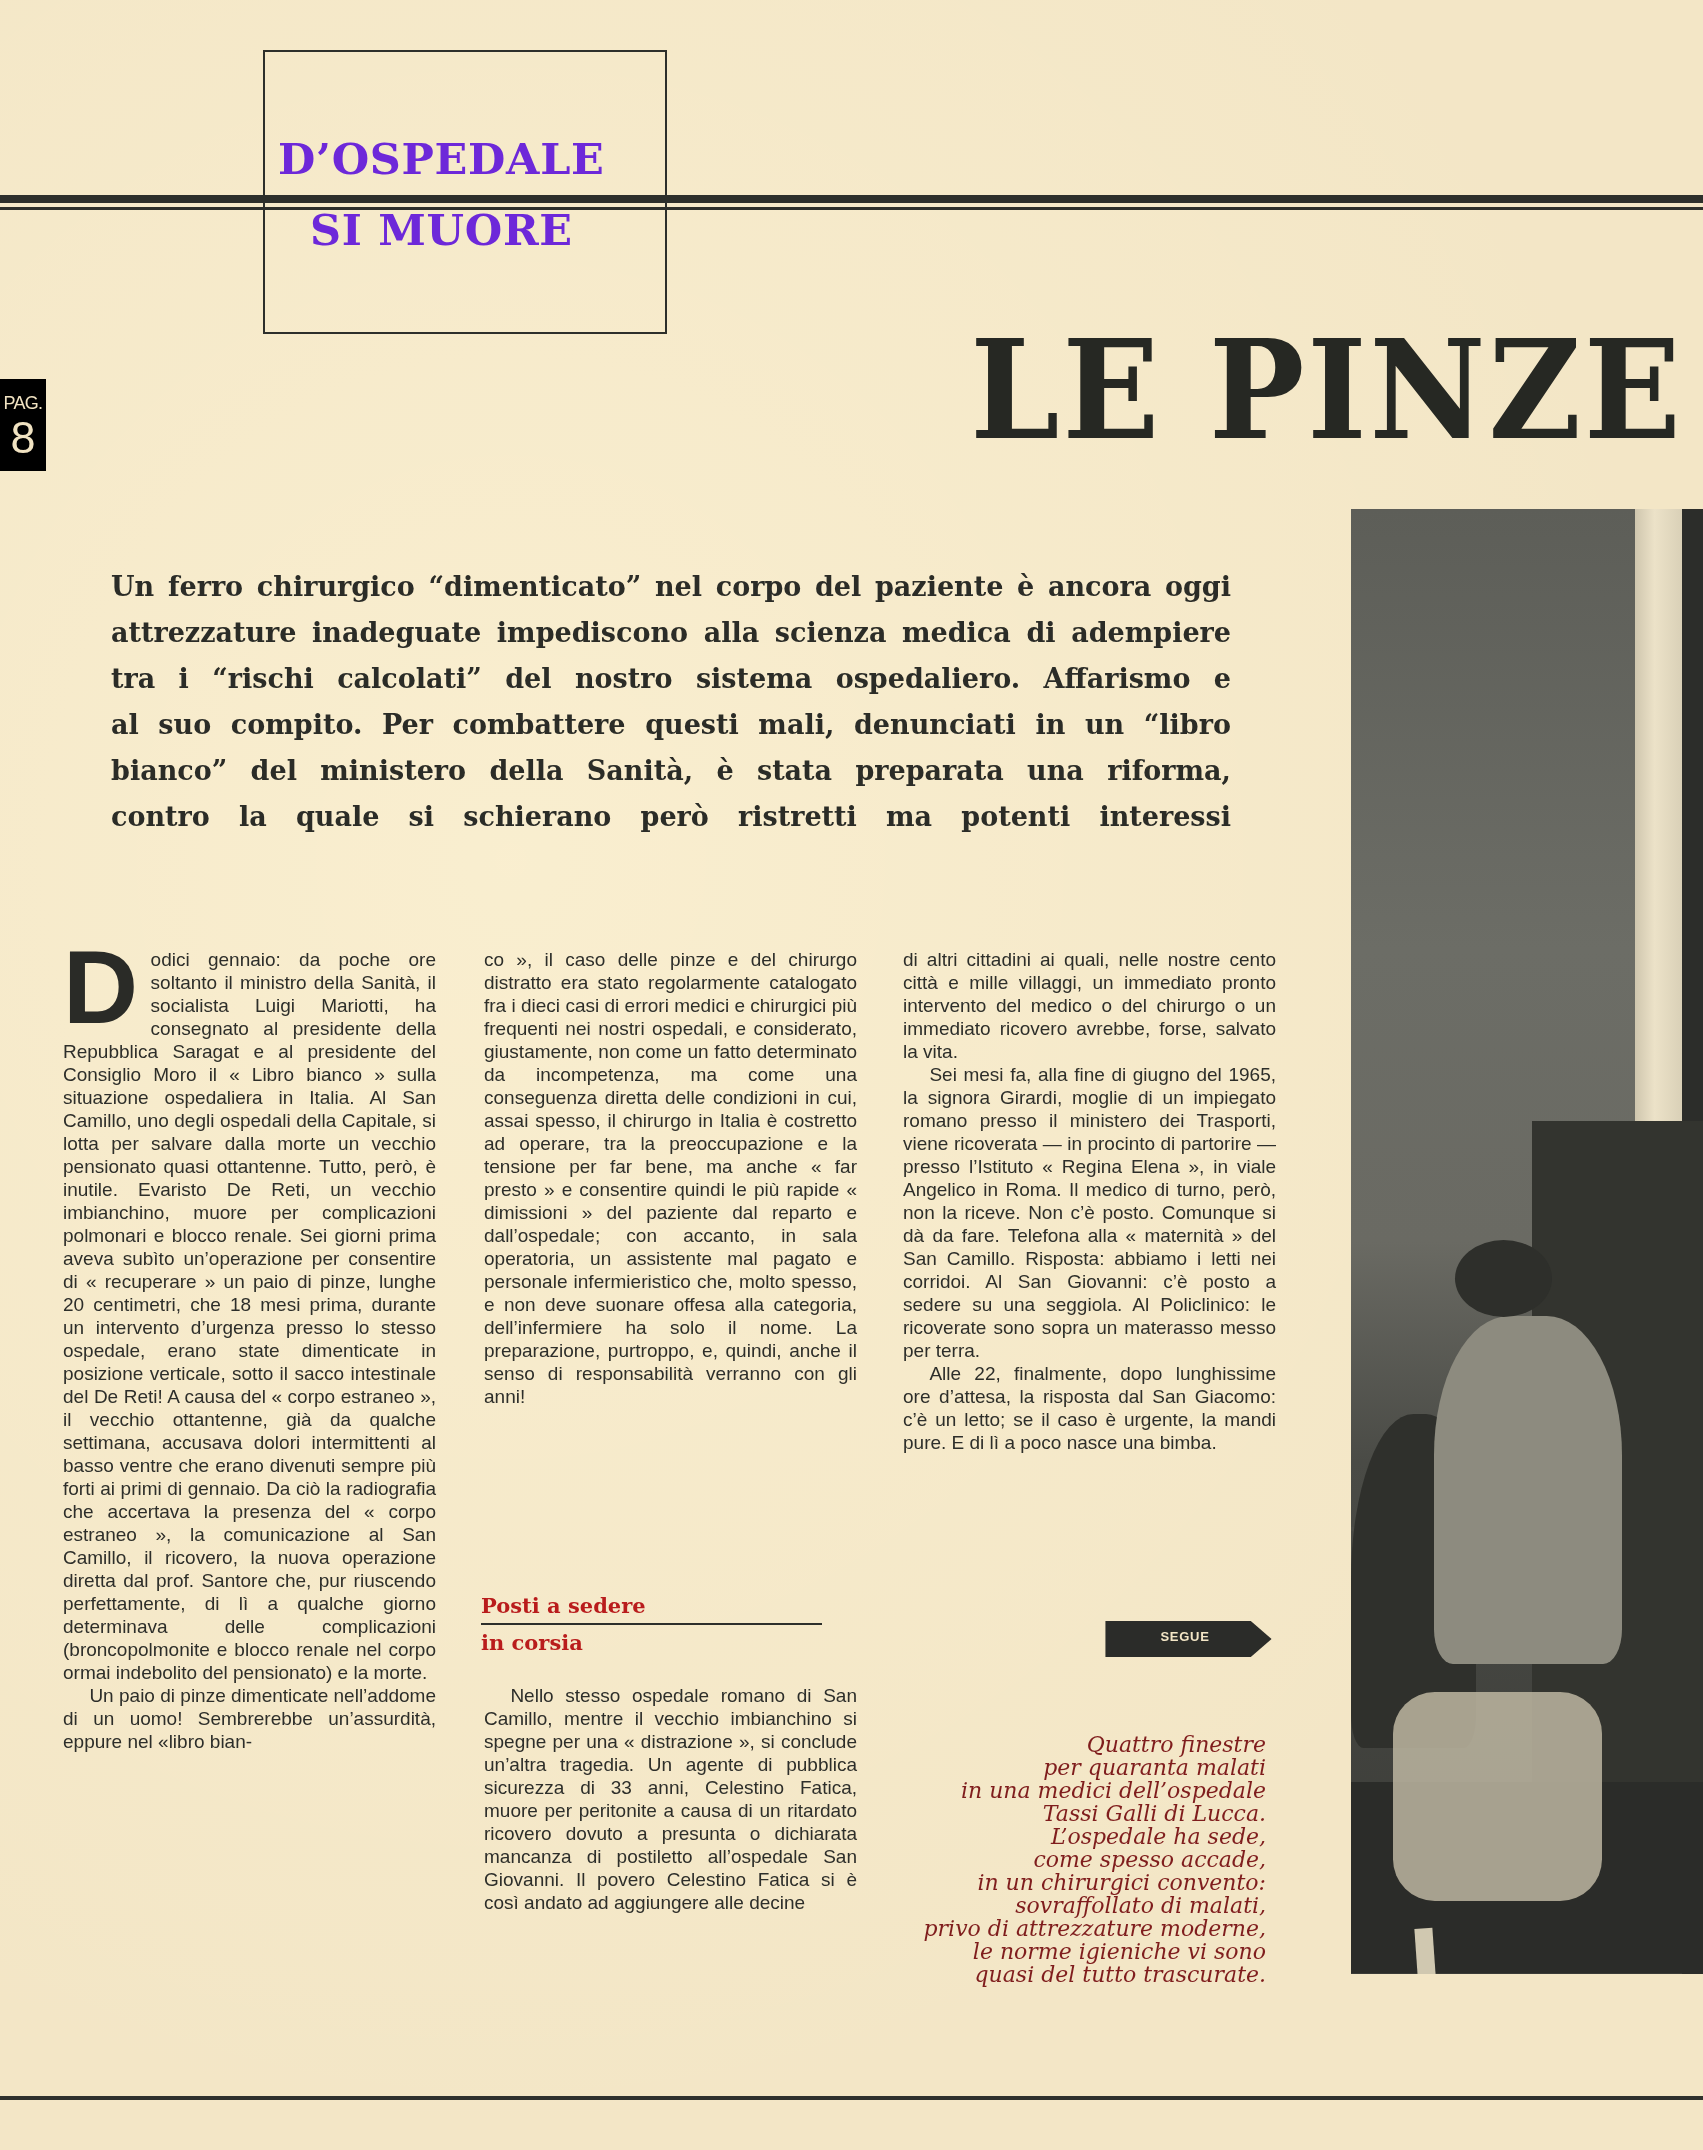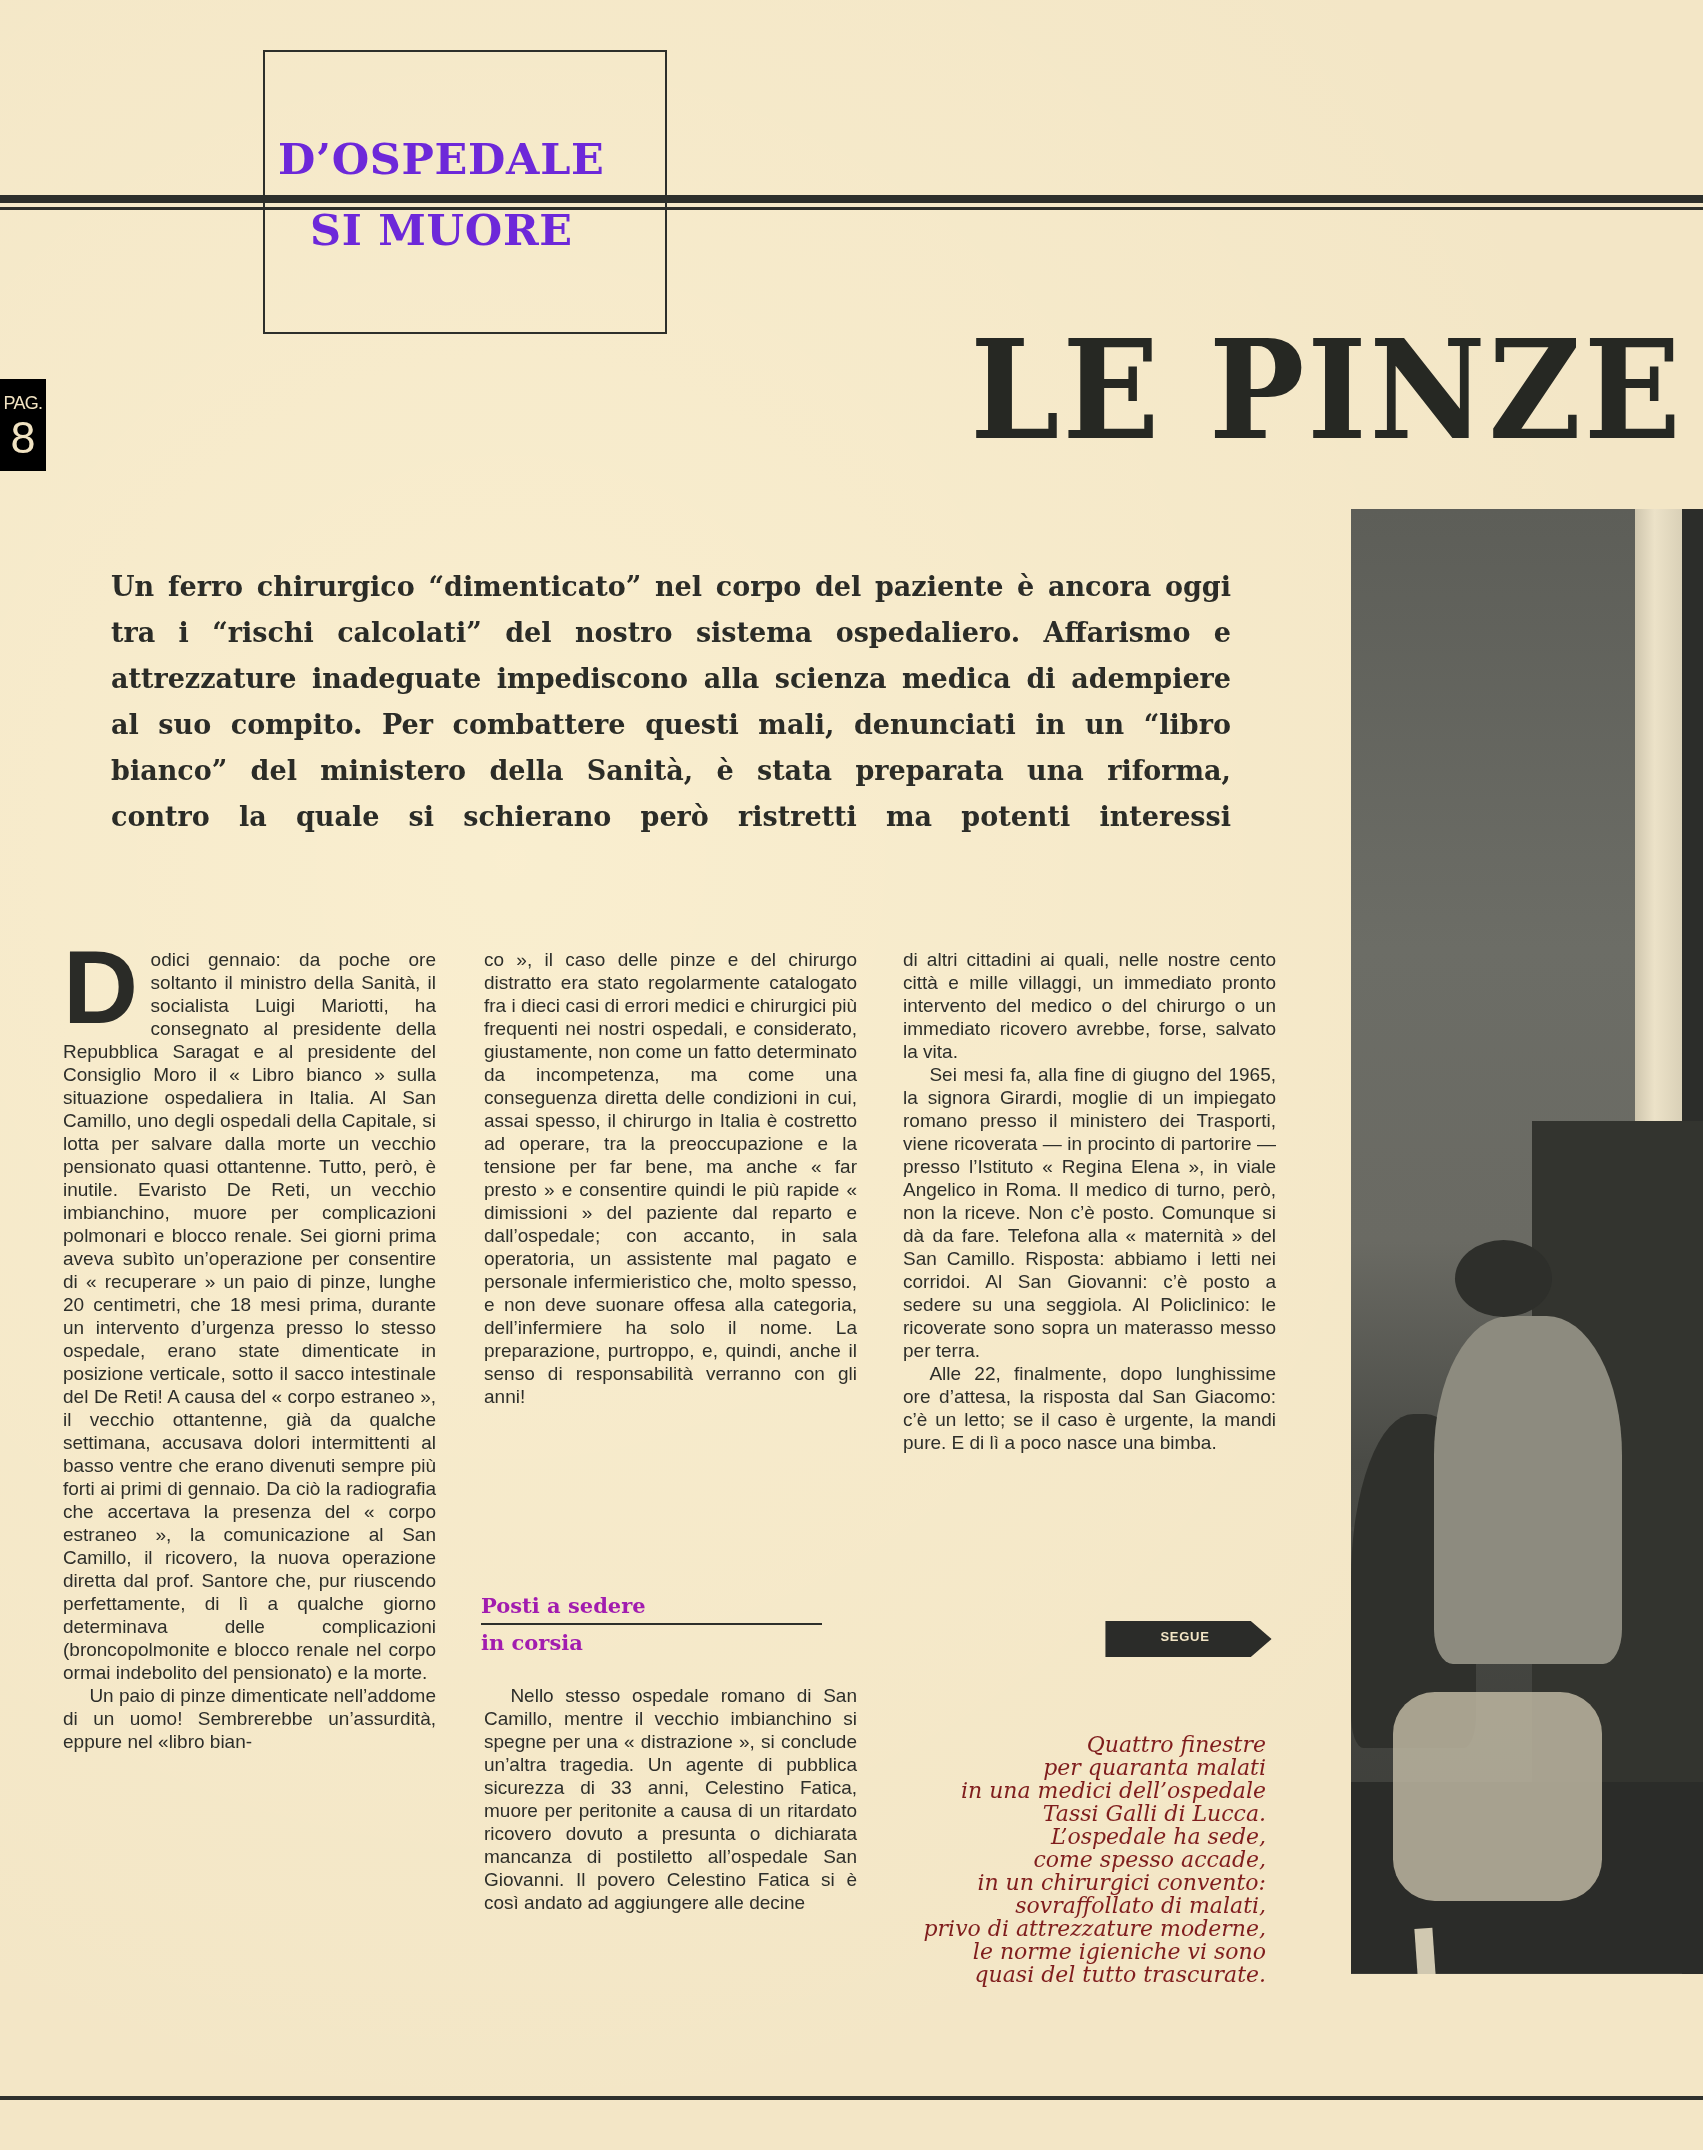--- a/index.html
+++ b/index.html
@@ -63,21 +63,21 @@
   .col1 { left: 63px; top: 948px; }
   .col2 { left: 484px; top: 948px; }
   .col3 { left: 903px; top: 948px; }
   .dropcap {
     float: left; font-size: 104px; line-height: 77px; margin: 1.4px 12.5px 0 0;
     font-weight: bold; color: #2a2b27; font-family: "Liberation Sans", sans-serif;
     height: 77px;
   }
 
   .subhead {
-    font-family: "DejaVu Serif", serif; font-weight: bold; font-size: 21px; color: #a21caf;
+    font-family: "DejaVu Serif", serif; font-weight: bold; font-size: 21px; color: #b91c1c;
   }
   .subhead-1 { left: 481px; top: 1593px; }
   .subhead-rule { left: 481px; top: 1623px; width: 341px; height: 2.1px; background: #2d2f2b; }
   .subhead-2 { left: 481px; top: 1630px; text-align: center; }
 
   .col2b { left: 484px; top: 1684px; }
 
   
   .segue {
     left: 1105px; top: 1621px; width: 167px; height: 36px;
@@ -129,22 +129,22 @@
 
 <div class="abs page-tab">
   <div class="pag">PAG.</div>
   <div class="num">8</div>
 </div>
 
 <div class="abs headline">LE PINZE</div>
 
 <div class="abs standfirst">
   <span>Un ferro chirurgico “dimenticato” nel corpo del paziente è ancora oggi</span>
+  <span>attrezzature inadeguate impediscono alla scienza medica di adempiere</span>
   <span>tra i “rischi calcolati” del nostro sistema ospedaliero. Affarismo e</span>
-  <span>attrezzature inadeguate impediscono alla scienza medica di adempiere</span>
   <span>al suo compito. Per combattere questi mali, denunciati in un “libro</span>
   <span>bianco” del ministero della Sanità, è stata preparata una riforma,</span>
   <span>contro la quale si schierano però ristretti ma potenti interessi</span>
 </div>
 
 <div class="abs col col1">
   <span class="dropcap">D</span>
   <p>odici gennaio: da poche ore soltanto il ministro della Sanità, il socialista Luigi Mariotti, ha consegnato al presidente della Repubblica Saragat e al presidente del Consiglio Moro il « Libro bianco » sulla situazione ospedaliera in Italia. Al San Camillo, uno degli ospedali della Capitale, si lotta per salvare dalla morte un vecchio pensionato quasi ottantenne. Tutto, però, è inutile. Evaristo De Reti, un vecchio imbianchino, muore per complicazioni polmonari e blocco renale. Sei giorni prima aveva subìto un’operazione per consentire di « recuperare » un paio di pinze, lunghe 20 centimetri, che 18 mesi prima, durante un intervento d’urgenza presso lo stesso ospedale, erano state dimenticate in posizione verticale, sotto il sacco intestinale del De Reti! A causa del « corpo estraneo », il vecchio ottantenne, già da qualche settimana, accusava dolori intermittenti al basso ventre che erano divenuti sempre più forti ai primi di gennaio. Da ciò la radiografia che accertava la presenza del « corpo estraneo », la comunicazione al San Camillo, il ricovero, la nuova operazione diretta dal prof. Santore che, pur riuscendo perfettamente, di lì a qualche giorno determinava delle complicazioni (broncopolmonite e blocco renale nel corpo ormai indebolito del pensionato) e la morte.</p>
   <p class="indent">Un paio di pinze dimenticate nell’addome di un uomo! Sembrerebbe un’assurdità, eppure nel «libro bian-</p>
 </div>

